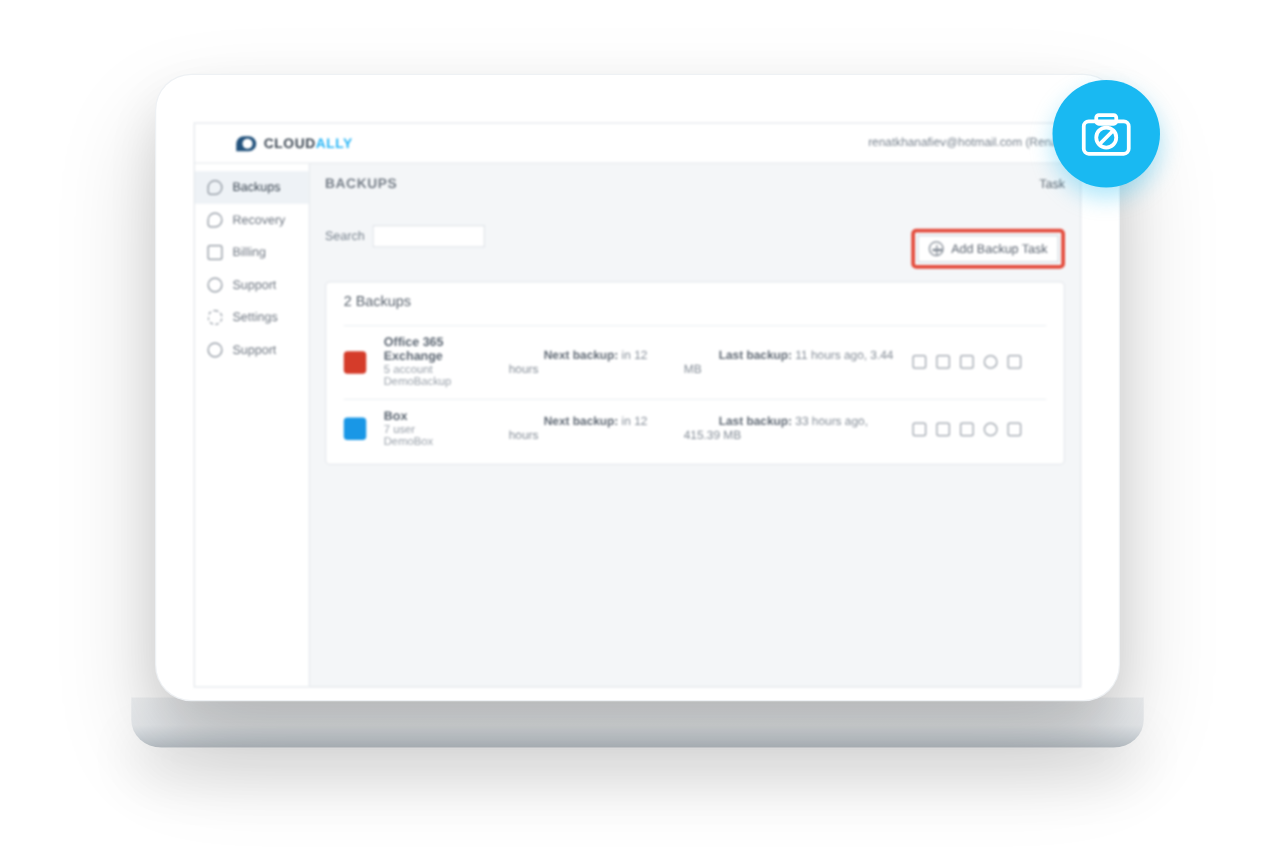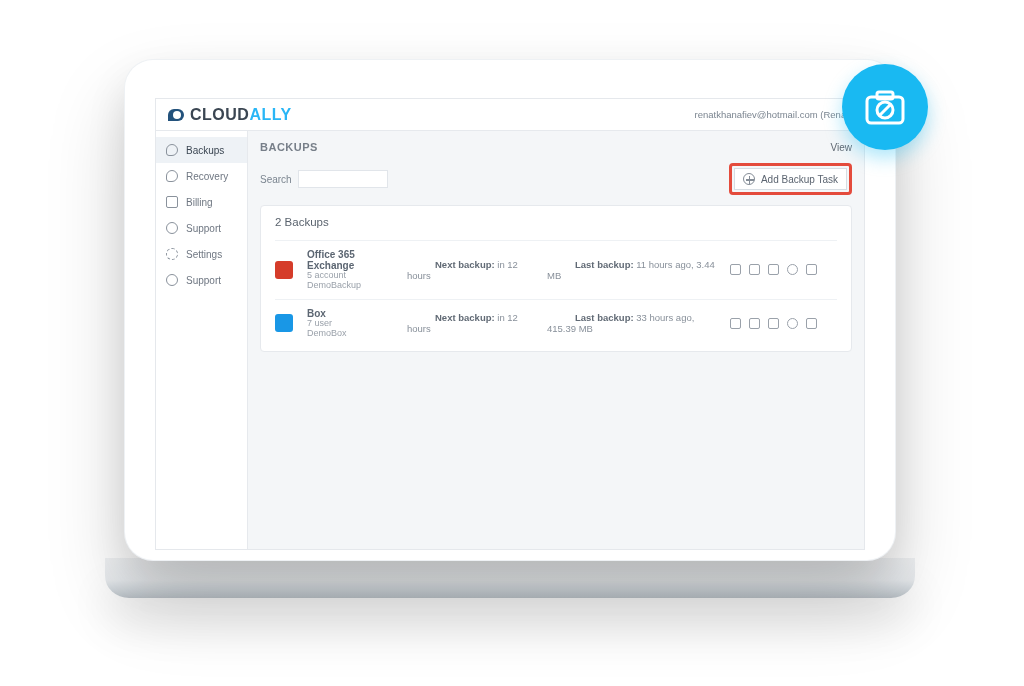--- a/index.html
+++ b/index.html
@@ -57,24 +57,25 @@
     border-bottom: 1px solid #e6e9ed;
     display: flex;
     align-items: center;
     justify-content: space-between;
     padding: 0 12px;
   }
   .brand {
     display: flex;
     align-items: center;
     gap: 6px;
-    font-size: 16px;
+    font-size: 11px;
     letter-spacing: .5px;
     color: #3b4652;
     font-weight: 600;
+    margin-left: 21px;
   }
   .brand-logo {
     width: 16px; height: 12px; border-radius: 8px 8px 8px 0;
     background: #23527c;
     position: relative;
   }
   .brand-logo::before {
     content:""; position:absolute; left:5px; top:2px; width:8px; height:8px; border-radius:50%;
     background:#fff;
   }
@@ -133,20 +134,21 @@
     width:90px; height:18px; background:#ffffff; border:1px solid #e1e5ea;
     font-size:9.5px; padding:0 4px;
   }
 
   
   .add-btn-outline {
     border:3px solid #e44b3c;
     border-radius:4px;
     padding:2px;
     filter: blur(0px);
+    margin-top: 20px;
   }
   .add-btn {
     display:flex; align-items:center; gap:6px;
     background:#ffffff;
     border:1px solid #d7dde3;
     padding:4px 8px;
     font-size:10px;
     color:#5b6470;
     white-space:nowrap;
     cursor:pointer;
@@ -246,21 +248,21 @@
         </div>
         <div class="nav-item">
           <span class="nav-icon circle"></span>
           <span>Support</span>
         </div>
       </div>
 
       <div class="main">
         <div class="page-head">
           <div class="page-title">BACKUPS</div>
-          <div class="view-link">View</div>
+          <div class="view-link">Task</div>
         </div>
 
         <div class="searchrow">
           <div class="left">
             <span class="searchlabel">Search</span>
             <input class="searchinput" value="" style="">
           </div>
           <div class="add-btn-outline">
             <div class="add-btn">
               <span class="plus-circle"></span>

